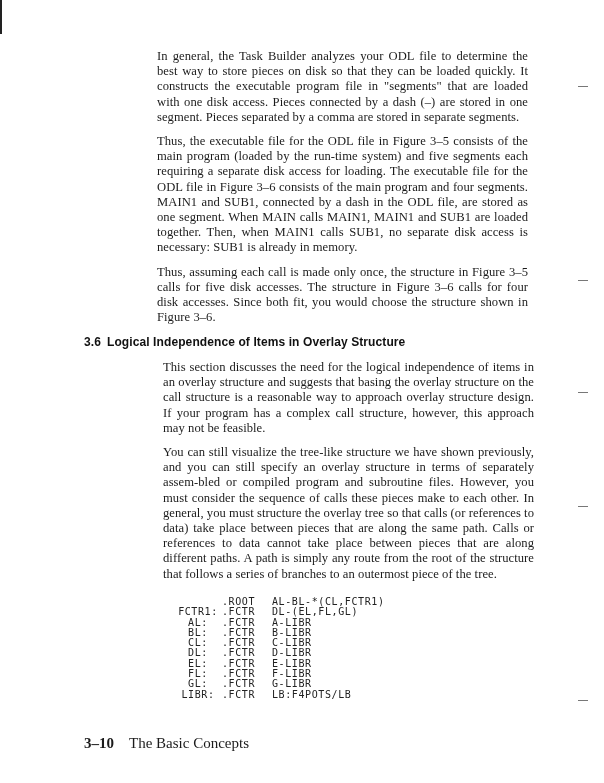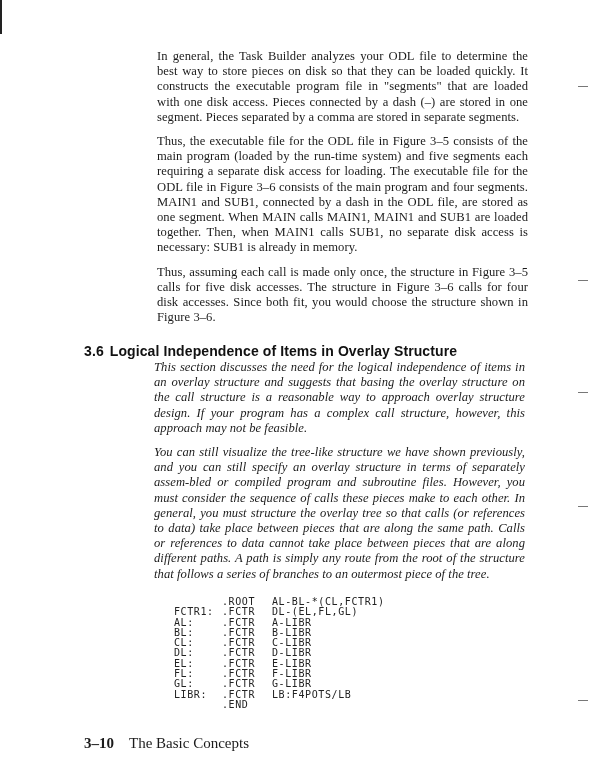--- a/index.html
+++ b/index.html
@@ -16,35 +16,35 @@
     }
     p.body {
       margin: 0 12px 9px 0;
       font-family: "Liberation Serif", "DejaVu Serif", serif;
       font-size: 12.6px; line-height: 15.2px;
       text-align: justify; letter-spacing: 0.05px;
     }
     .heading {
       position: absolute; left: 84px; top: 335px;
       font-family: "Liberation Sans", "DejaVu Sans", sans-serif;
-      font-weight: bold; font-size: 14px; color: #111;
-      white-space: nowrap; letter-spacing: 0.1px; margin-top: 8px;
+      font-weight: bold; font-size: 12px; color: #111;
+      white-space: nowrap; letter-spacing: 0.1px;
     }
     .heading .num { margin-right: 6px; }
     .content2 {
-      position: absolute; left: 154px; top: 360px; width: 383px; font-style: italic;
+      position: absolute; left: 163px; top: 360px; width: 383px;
     }
     .odl {
       position: absolute; left: 174px; top: 597px;
       font-family: "DejaVu Sans Mono", "Liberation Mono", monospace;
       font-size: 10px; line-height: 10.3px; color: #222;
       letter-spacing: 0.6px;
     }
     .odl-row { display: flex; height: 10.3px; white-space: pre; }
-    .odl-label { width: 48px; }
+    .odl-label { width: 48px; text-align: center; }
     .odl-directive { width: 50px; }
     .odl-args { }
     .footer {
       position: absolute; left: 84px; top: 735px;
       font-family: "Liberation Serif", "DejaVu Serif", serif;
       font-size: 15px; white-space: nowrap;
     }
     .footer .page-num { font-weight: bold; display: inline-block; width: 45px; }
     .margin-mark {
       position: absolute; left: 578px; width: 10px; height: 1px; background: #777;
@@ -74,21 +74,20 @@
   <div class="odl-row"><span class="odl-label"></span><span class="odl-directive">.ROOT</span><span class="odl-args">AL-BL-*(CL,FCTR1)</span></div>
   <div class="odl-row"><span class="odl-label">FCTR1:</span><span class="odl-directive">.FCTR</span><span class="odl-args">DL-(EL,FL,GL)</span></div>
   <div class="odl-row"><span class="odl-label">AL:</span><span class="odl-directive">.FCTR</span><span class="odl-args">A-LIBR</span></div>
   <div class="odl-row"><span class="odl-label">BL:</span><span class="odl-directive">.FCTR</span><span class="odl-args">B-LIBR</span></div>
   <div class="odl-row"><span class="odl-label">CL:</span><span class="odl-directive">.FCTR</span><span class="odl-args">C-LIBR</span></div>
   <div class="odl-row"><span class="odl-label">DL:</span><span class="odl-directive">.FCTR</span><span class="odl-args">D-LIBR</span></div>
   <div class="odl-row"><span class="odl-label">EL:</span><span class="odl-directive">.FCTR</span><span class="odl-args">E-LIBR</span></div>
   <div class="odl-row"><span class="odl-label">FL:</span><span class="odl-directive">.FCTR</span><span class="odl-args">F-LIBR</span></div>
   <div class="odl-row"><span class="odl-label">GL:</span><span class="odl-directive">.FCTR</span><span class="odl-args">G-LIBR</span></div>
   <div class="odl-row"><span class="odl-label">LIBR:</span><span class="odl-directive">.FCTR</span><span class="odl-args">LB:F4POTS/LB</span></div>
-  <div class="odl-row"><span class="odl-label"></span><span class="odl-directive">.END</span><span class="odl-args"></span></div>
 </div>
 
 <div class="footer">
   <span class="page-num">3–10</span><span>The Basic Concepts</span>
 </div>
 
 <div class="margin-mark" style="top:86px"></div>
 <div class="margin-mark" style="top:280px"></div>
 <div class="margin-mark" style="top:392px"></div>
 <div class="margin-mark" style="top:506px"></div>

